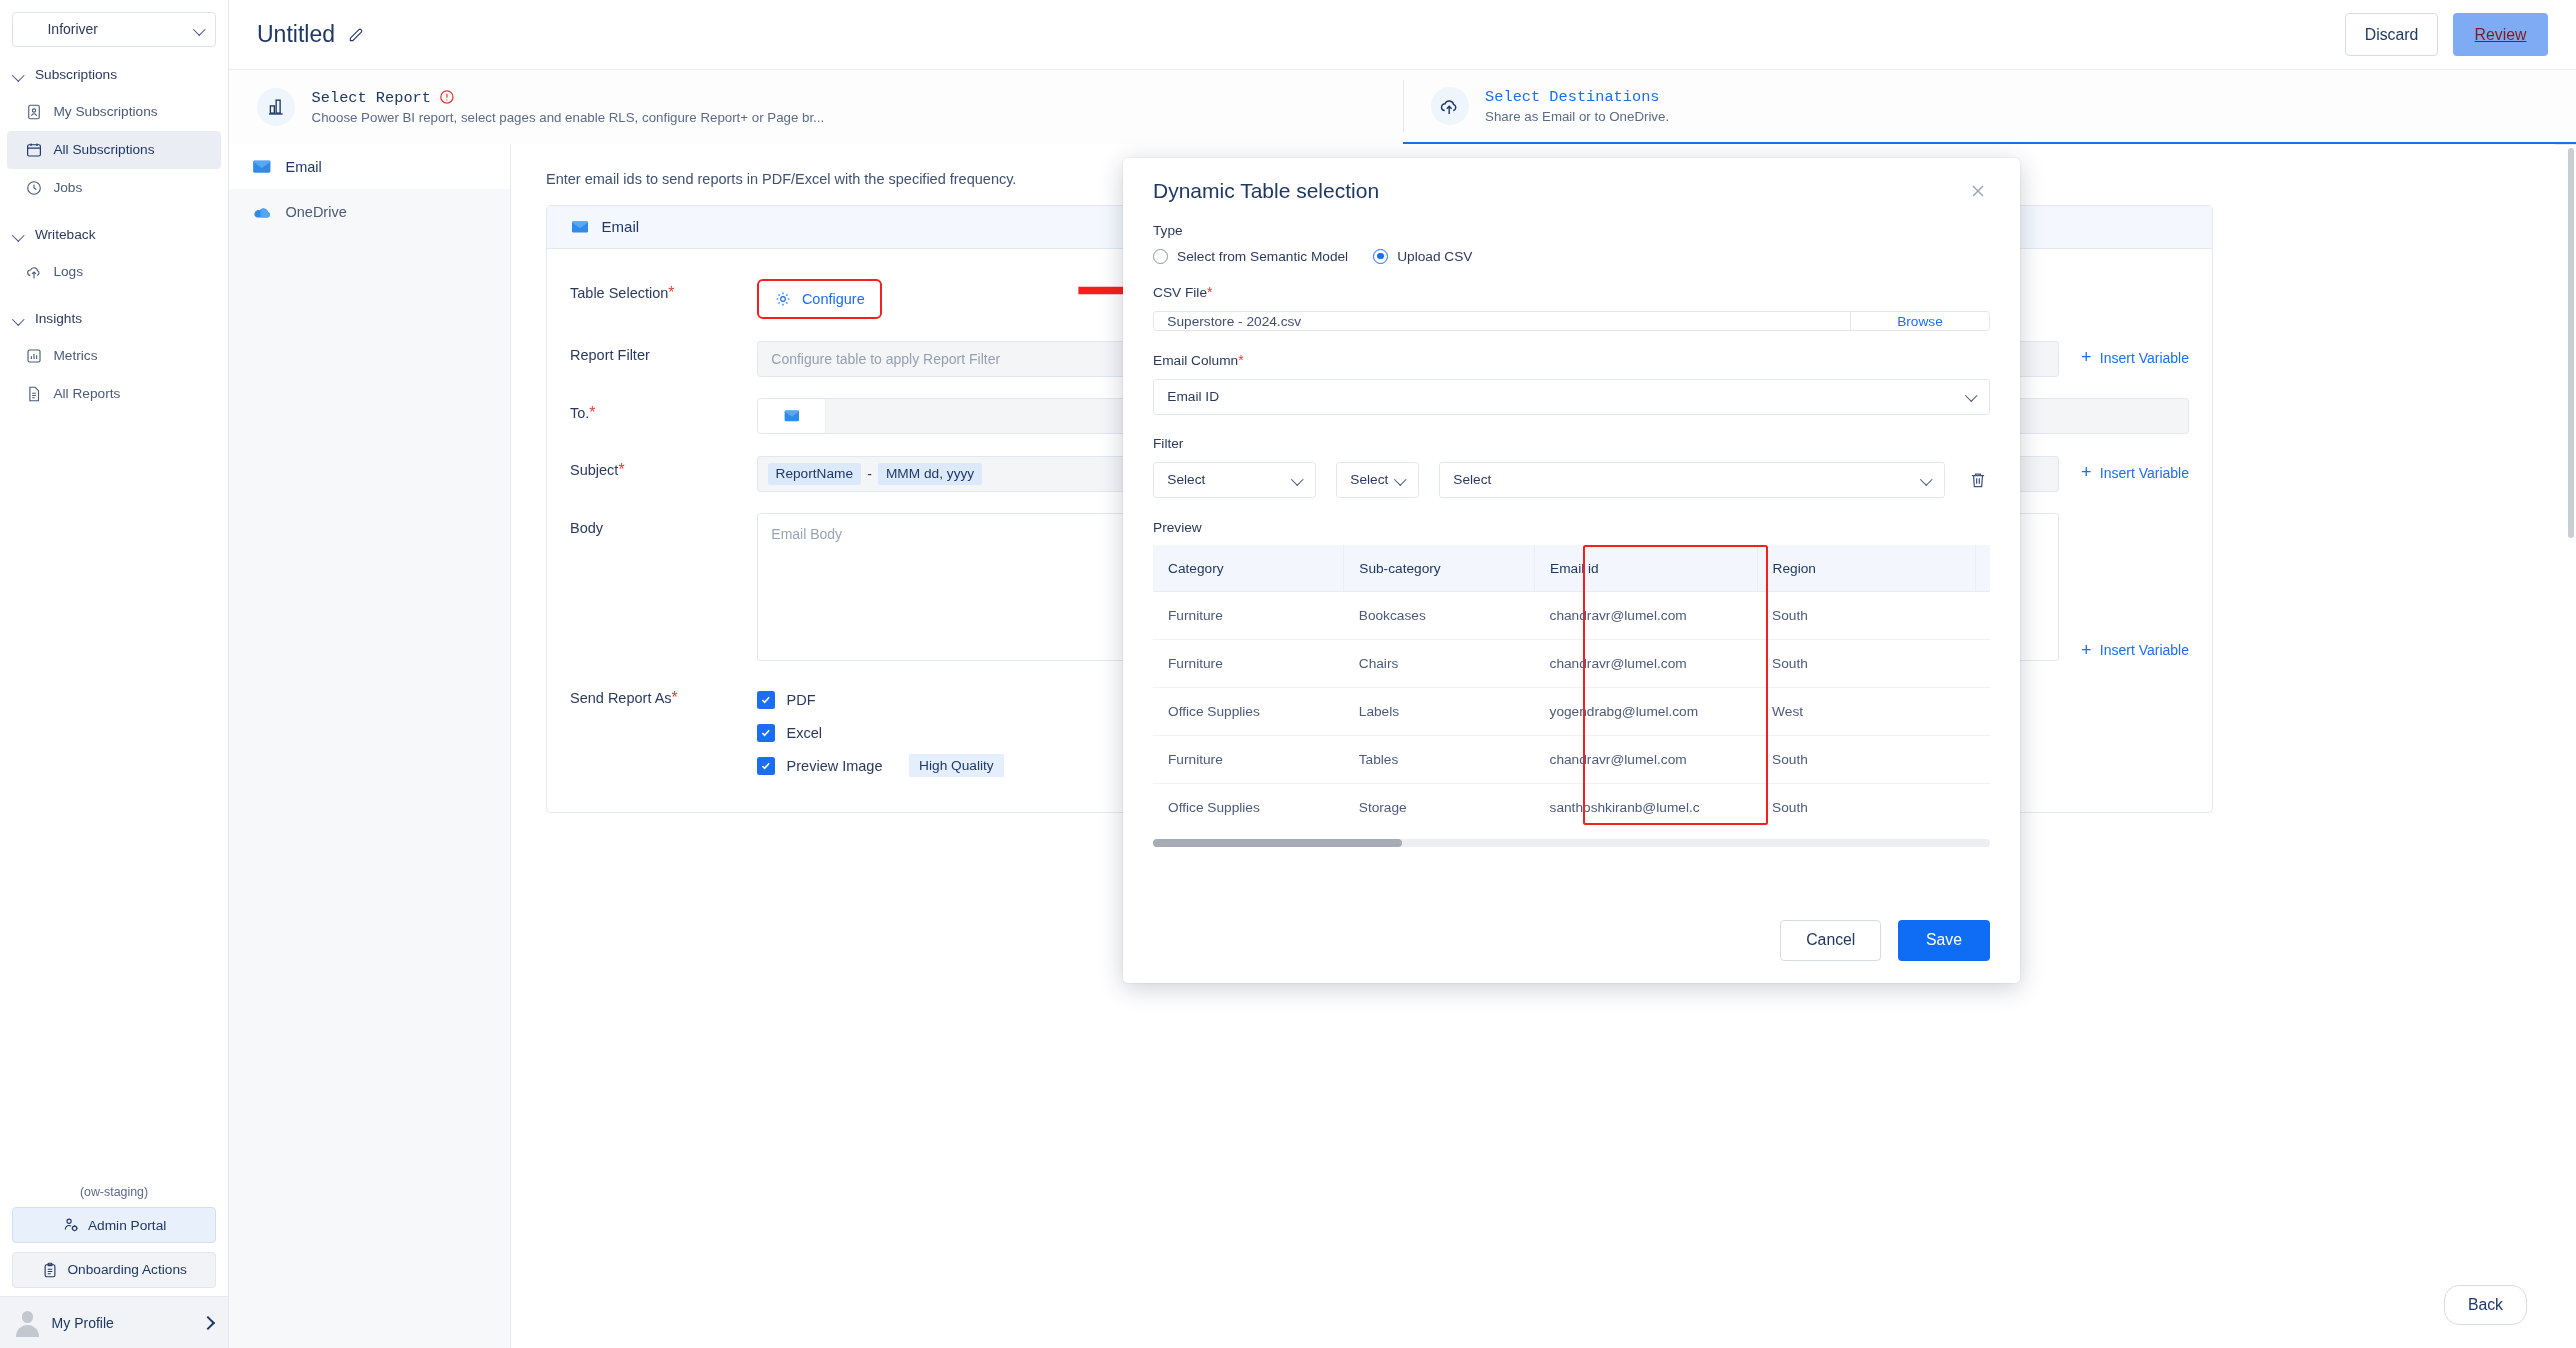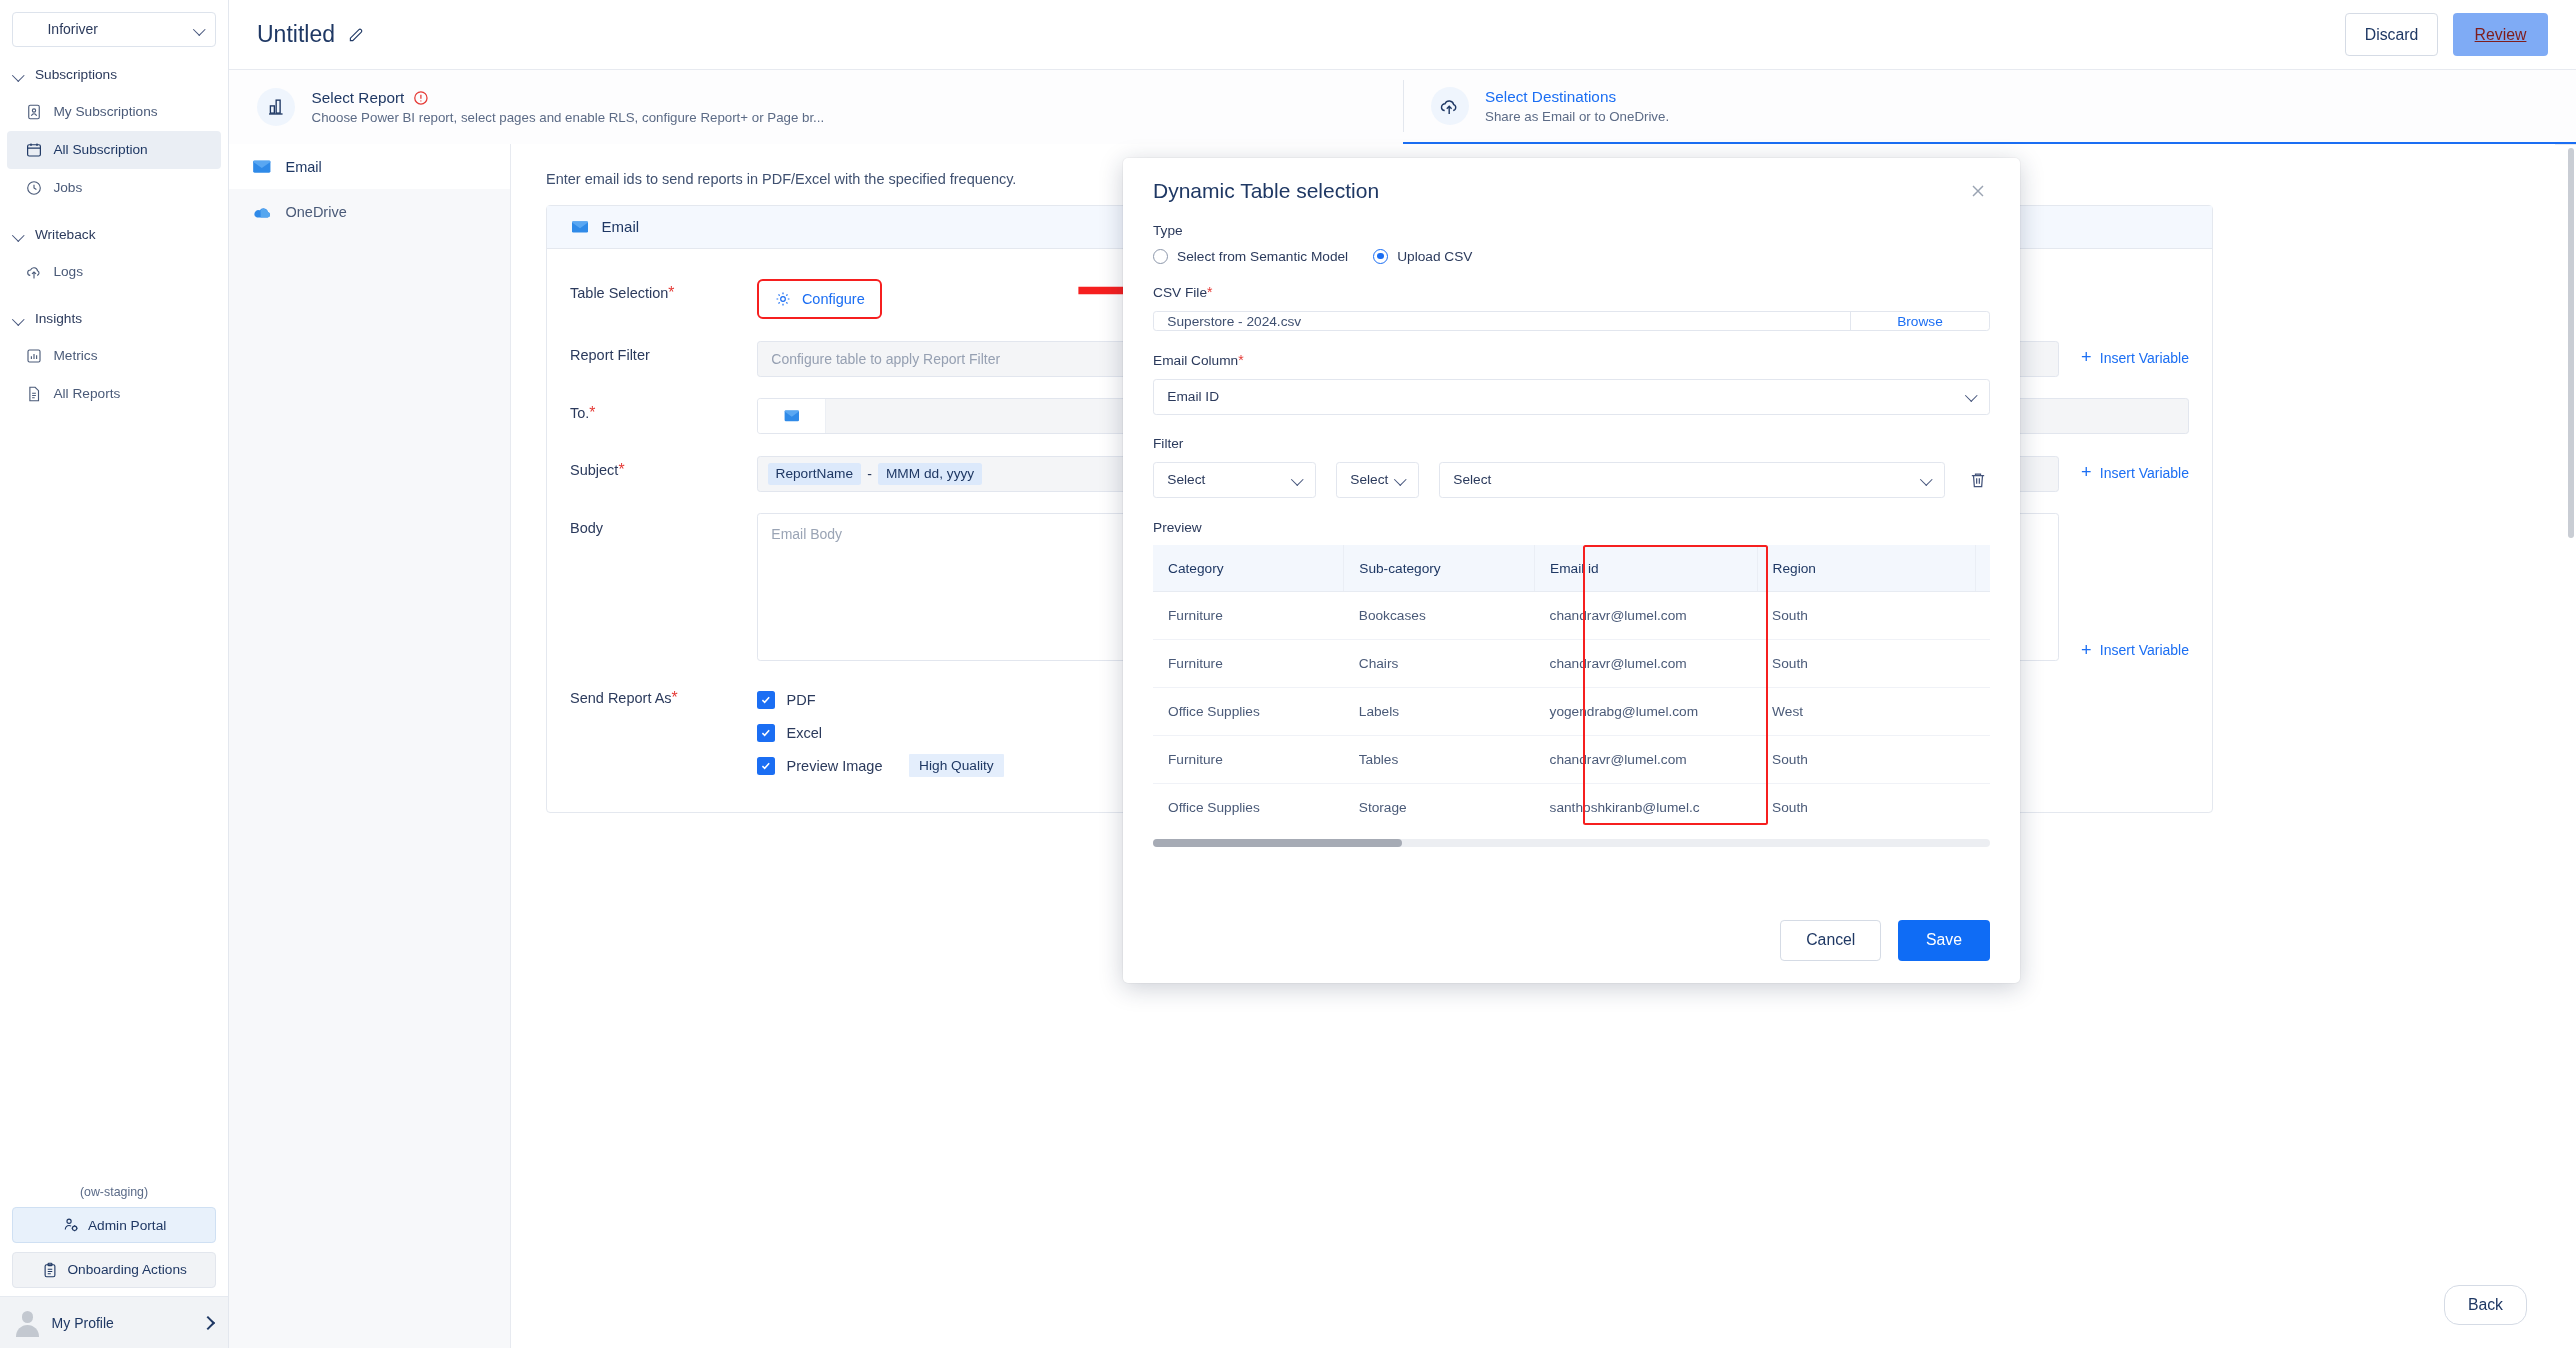--- a/index.html
+++ b/index.html
@@ -92,21 +92,21 @@
     display: flex; background: #fdfdfe; border-bottom: 0.8px solid #e7eaf0;
   }
   .step { flex: 1; display: flex; align-items: center; gap: 16.6px; padding: 0 23px 0 28px; position: relative; cursor: pointer; }
   .step + .step::before { content: ""; position: absolute; left: 0; top: 10px; bottom: 10px; width: 0.8px; background: #e3e7ee; }
   .step.active { border-bottom: 2.5px solid #1b6ef3; }
   .step-icon-wrap {
     width: 38px; height: 38px; border-radius: 50%; background: #eff5fd;
     display: flex; align-items: center; justify-content: center; flex: 0 0 38px;
   }
   .step-texts { display: flex; flex-direction: column; gap: 3.3px; min-width: 0; }
-  .step-title { font-size: 15.3px; color: #1f3864; display: flex; align-items: center; gap: 8.3px; white-space: nowrap; }
+  .step-title { font-size: 15.3px; color: #1f3864; display: flex; align-items: flex-start; gap: 8.3px; white-space: nowrap; font-family: Liberation Mono, monospace; }
   .step.active .step-title { color: #1b6ef3; }
   .step-sub { font-size: 13.3px; color: #5c6b86; white-space: nowrap; overflow: hidden; text-overflow: ellipsis; }
   .warn-icon { width: 15.8px; height: 15.8px; flex: 0 0 15.8px; }
 
   
   #dest-list {
     position: absolute; left: 229px; top: 144px; width: 282px; height: 1204px;
     background: #f7f8fa; border-right: 0.8px solid #e7eaf0;
   }
   .dest-item { height: 45px; display: flex; align-items: center; gap: 13.3px; padding: 0 21.6px; cursor: pointer; }
@@ -268,21 +268,21 @@
         <circle cx="12" cy="10" r="2.2"></circle>
         <path d="M8.5 17c.8-1.8 2-2.6 3.5-2.6s2.7.8 3.5 2.6"></path>
     </svg>
     <span class="label">My Subscriptions</span>
   </div>
   <div class="nav-item active">
     <svg class="ico" viewBox="0 0 24 24" fill="none" stroke="#1f3864" stroke-width="1.6">
       <rect x="3.5" y="5" width="17" height="15" rx="2"></rect>
         <path d="M3.5 9.5h17M8 3.2v3.4M16 3.2v3.4"></path>
     </svg>
-    <span class="label">All Subscription</span>
+    <span class="label">All Subscriptions</span>
   </div>
   <div class="nav-item">
     <svg class="ico" viewBox="0 0 24 24" fill="none" stroke="#4a5a78" stroke-width="1.5">
       <circle cx="12" cy="12" r="8.4"></circle>
         <path d="M12 7.6V12l3.2 2"></path>
     </svg>
     <span class="label">Jobs</span>
   </div>
 
   <div class="nav-group-head">

